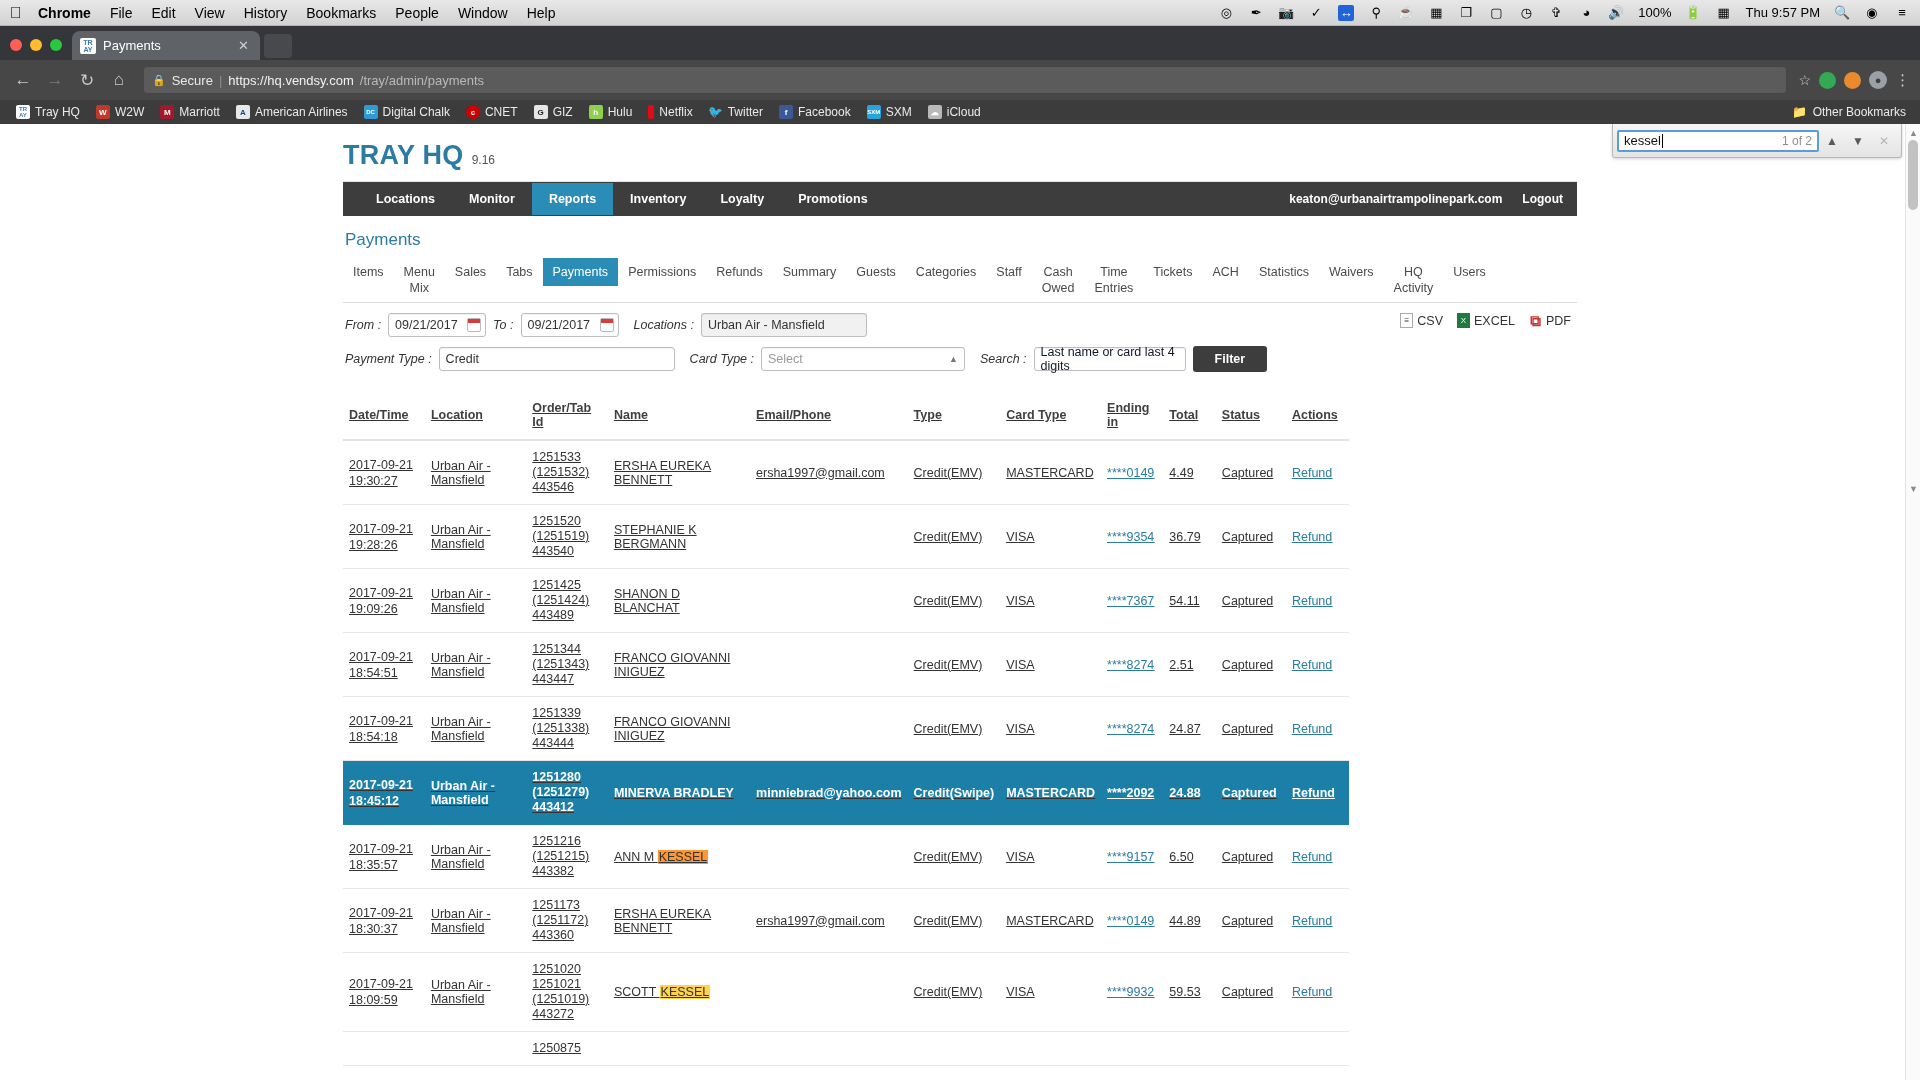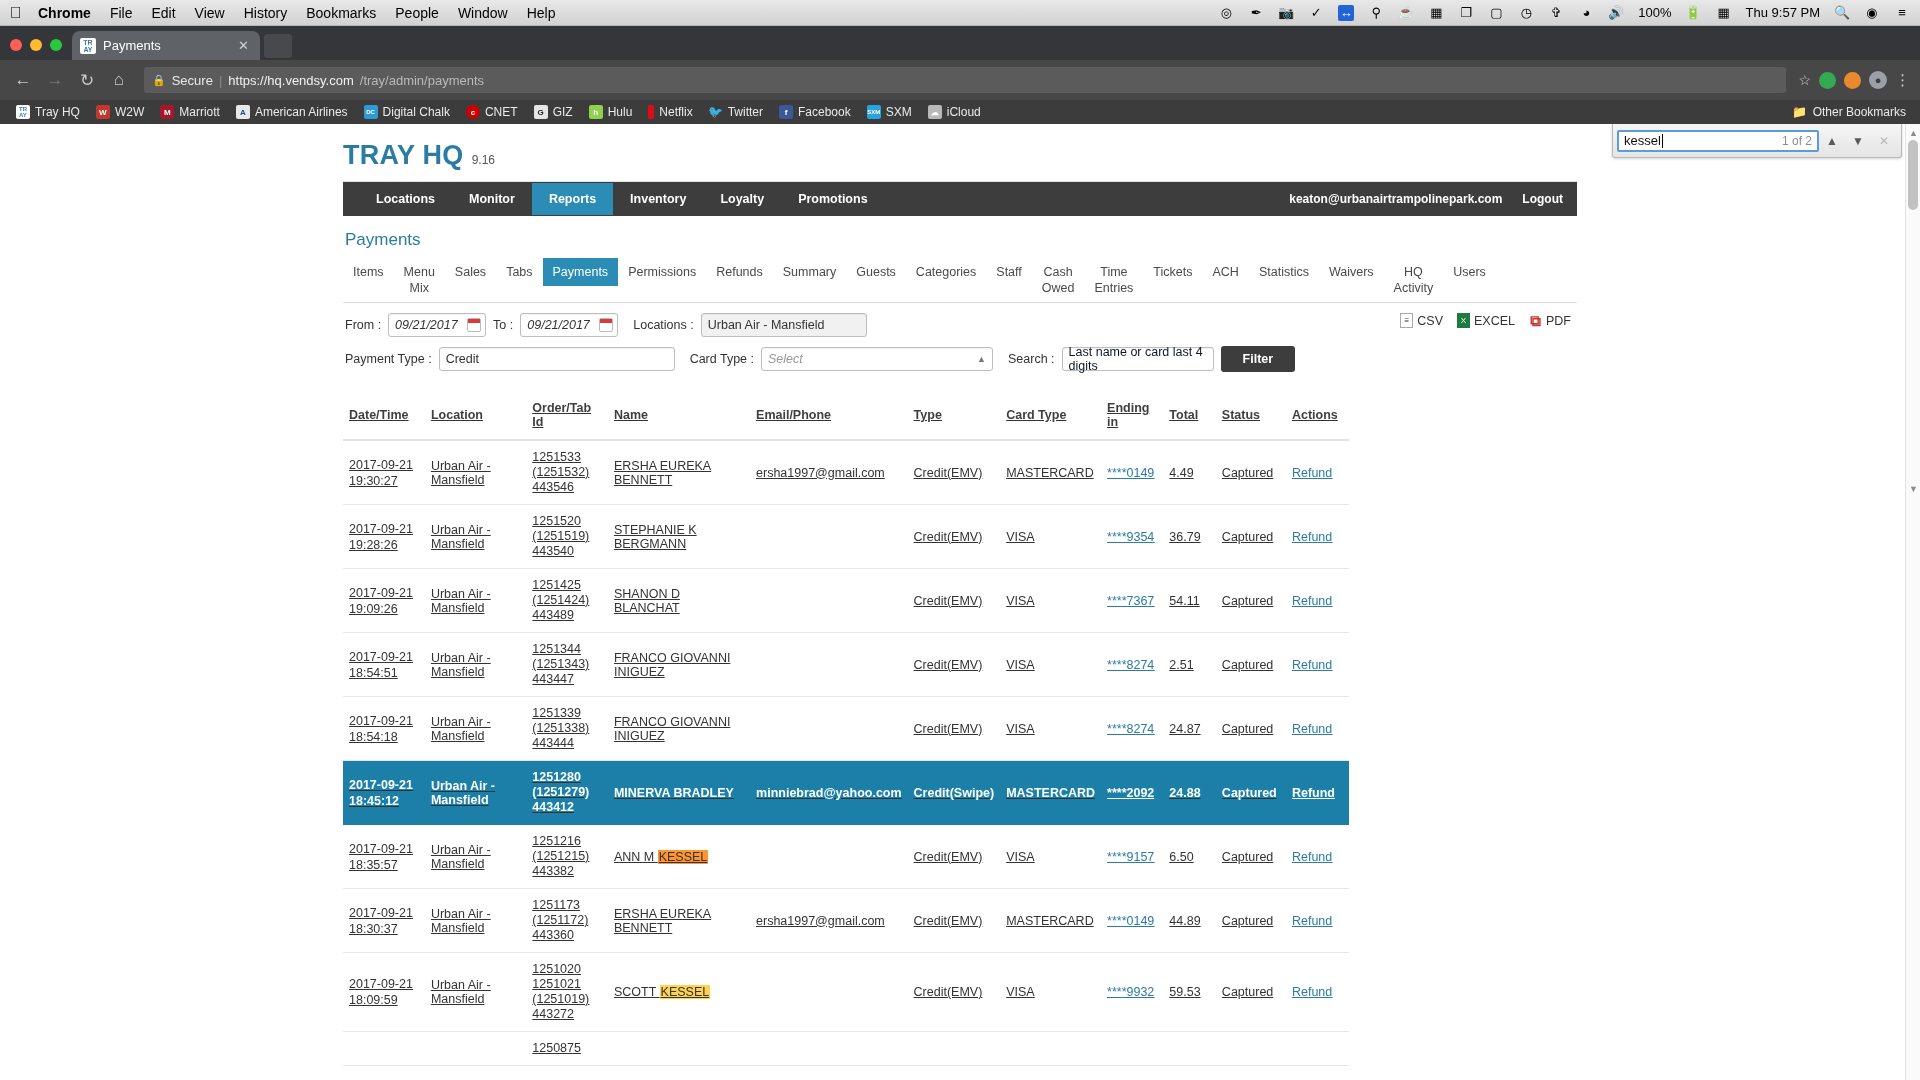--- a/index.html
+++ b/index.html
@@ -130,35 +130,35 @@
   .subtabs {
     display: flex; border-bottom: 1px solid #dddddd; padding-bottom: 0px;
     align-items: flex-start;
   }
   .subtab { font-size: 12.5px; font-weight:normal; color:#4a4a4a; padding: 6px 10px;
     text-align:center; line-height: 16px; white-space: pre-line; }
   .subtab.active { background: #2b8cb5; color:#fff; }
 
   .filters { padding: 10px 2px 6px 2px; position: relative; }
   .frow { display:flex; align-items:center; gap: 7px; margin-bottom: 9px; font-size: 12.5px; color:#333; }
-  .flabel { white-space: nowrap; }
+  .flabel { white-space: nowrap; font-style: italic; }
   .fin {
     border:1px solid #bdbdbd; border-radius:3px; height: 24px; background:#fff;
     display:flex; align-items:center; padding: 0 6px; font-size:12.5px; color:#333;
     box-shadow: inset 0 1px 1px rgba(0,0,0,.05);
   }
-  .fin.date { width: 98px; position: relative; padding-right: 22px; font-style: italic; }
+  .fin.date { width: 98px; position: relative; padding-right: 22px; }
   .cal-ico {
     position:absolute; right: 4px; top: 4px; width: 14px; height: 14px;
     background:#fff; border:1px solid #bbb; border-radius:2px;
   }
   .cal-ico:before { content:""; position:absolute; left:0; right:0; top:0; height:4px; background:#d93a3a;}
   .fin.loc { width: 166px; background: #f1f1f1; }
   .fin.paytype { width: 236px; }
-  .fin.cardtype { width: 232px; color:#9a9a9a; position:relative;font-style:italic; }
+  .fin.cardtype { width: 204px; color:#9a9a9a; position:relative; }
   .fin.search { width: 152px; color:#0f172a; }
   .caret-up { position:absolute; right:6px; color:#777; font-size:9px; }
   .filter-btn { background:#3d3d3d; color:#fff; font-size:12.5px; font-weight:bold;
     padding: 6px 22px; border-radius:3px; }
   .exports { position:absolute; right: 6px; top: 10px; display:flex; gap: 14px; align-items:center; font-size:12.5px; color:#333;}
   .exp { display:flex; align-items:center; gap:4px;}
   .exp-ico{ width:13px; height:15px; border:1px solid #aaa; background:#fff; font-size:8px;
     display:flex;align-items:center;justify-content:center; }
   .exp-ico.xls{ background:#1f7a3f; color:#fff; border-color:#1f7a3f;}
   .exp-ico.pdf{ border:none; color:#c9342c; font-size:15px; font-weight:bold; }

